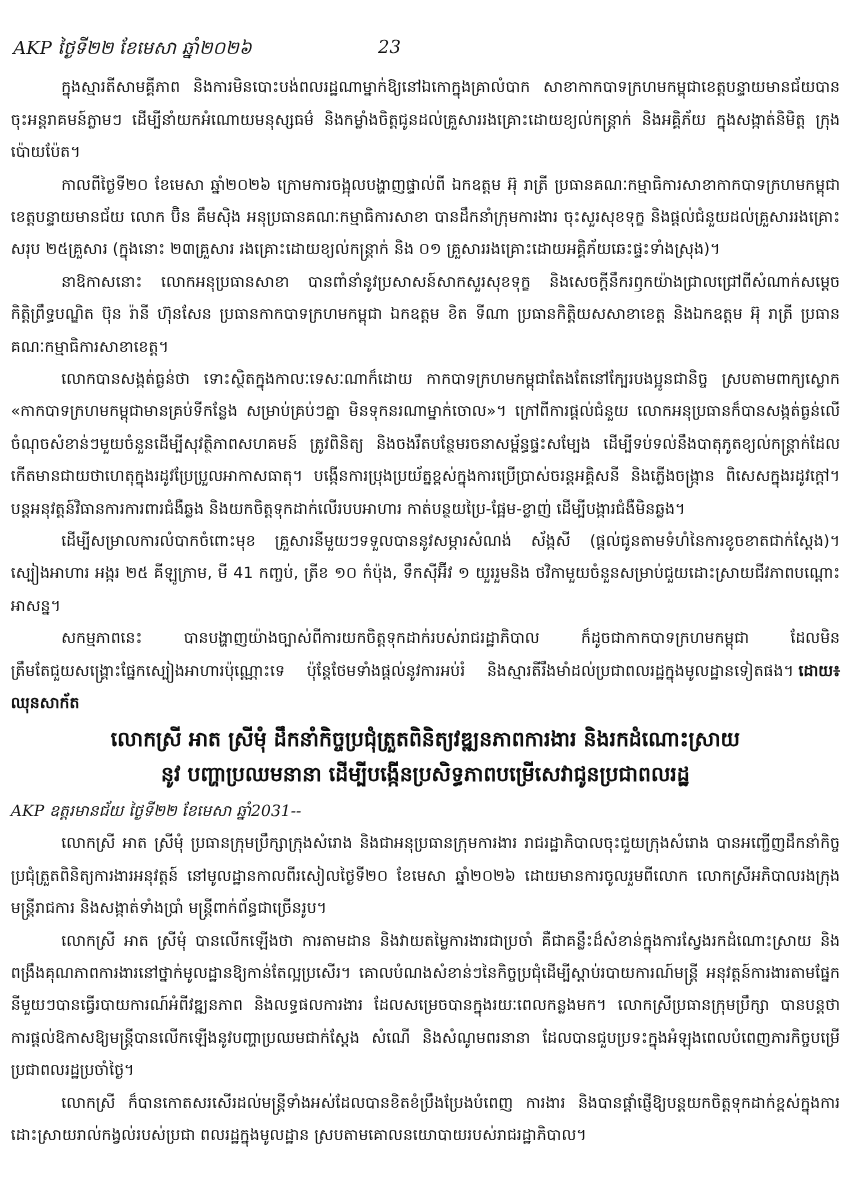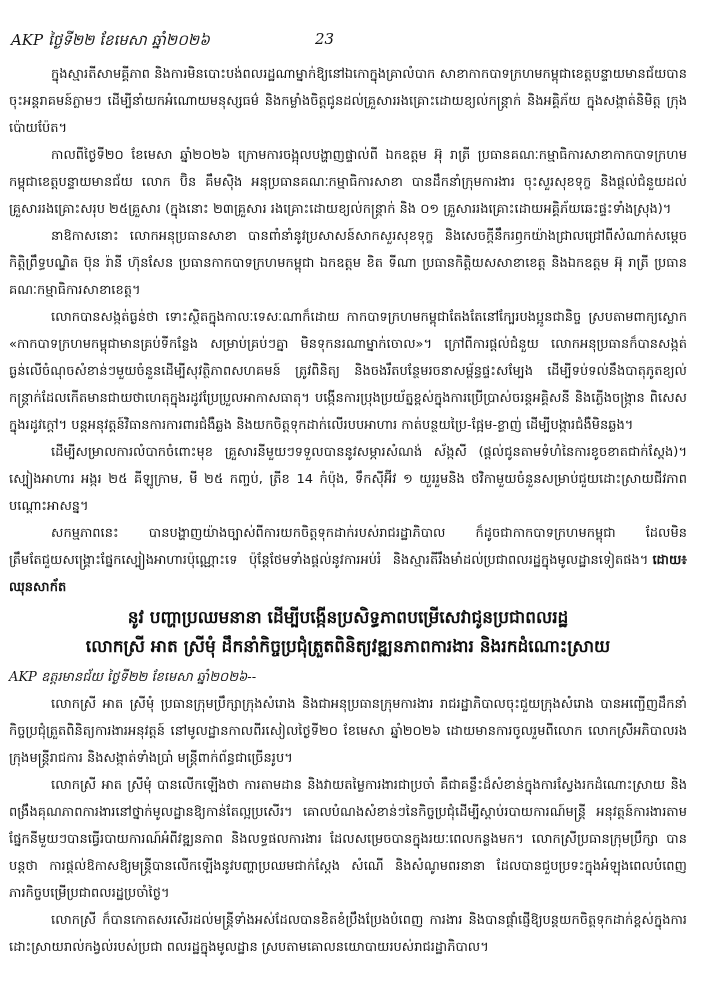--- a/index.html
+++ b/index.html
@@ -3,21 +3,21 @@
 <meta charset="utf-8">
 <style>
   html, body { margin: 0; padding: 0; background: #e8e8e8; }
   .page {
     position: relative;
     width: 707px;
     height: 1000px;
     margin: 0 auto;
     background: #ffffff;
     box-sizing: border-box;
-    padding: 30px 20px 8px 9px;
+    padding: 30px 7px 8px 9px;
     font-family: "DejaVu Sans", sans-serif;
     color: #151515;
     overflow: hidden;
   }
   .running-header {
     position: relative;
     font-family: "DejaVu Serif", serif;
     font-style: italic;
     font-size: 15px;
     height: 24px;
@@ -64,29 +64,29 @@
   <div class="running-header">
     <span class="hdr-date">AKP ថ្ងៃទី២២ ខែមេសា ឆ្នាំ២០២៦</span>
     <span class="hdr-page">23</span>
   </div>
 
   <div class="article">
     <p>ក្នុងស្មារតីសាមគ្គីភាព និងការមិនបោះបង់ពលរដ្ឋណាម្នាក់ឱ្យនៅឯកោក្នុងគ្រាលំបាក សាខាកាកបាទក្រហមកម្ពុជាខេត្តបន្ទាយមានជ័យបានចុះអន្តរាគមន៍ភ្លាមៗ ដើម្បីនាំយកអំណោយមនុស្សធម៌ និងកម្លាំងចិត្តជូនដល់គ្រួសាររងគ្រោះដោយខ្យល់កន្ត្រាក់ និងអគ្គិភ័យ ក្នុងសង្កាត់និមិត្ត ក្រុងប៉ោយប៉ែត។</p>
     <p>កាលពីថ្ងៃទី២០ ខែមេសា ឆ្នាំ២០២៦ ក្រោមការចង្អុលបង្ហាញផ្ទាល់ពី ឯកឧត្តម អ៊ុ រាត្រី ប្រធានគណៈកម្មាធិការសាខាកាកបាទក្រហមកម្ពុជាខេត្តបន្ទាយមានជ័យ លោក ប៊ិន គឹមស៊ិង អនុប្រធានគណៈកម្មាធិការសាខា បានដឹកនាំក្រុមការងារ ចុះសួរសុខទុក្ខ និងផ្តល់ជំនួយដល់គ្រួសាររងគ្រោះសរុប ២៥គ្រួសារ (ក្នុងនោះ ២៣គ្រួសារ រងគ្រោះដោយខ្យល់កន្ត្រាក់ និង ០១ គ្រួសាររងគ្រោះដោយអគ្គិភ័យឆេះផ្ទះទាំងស្រុង)។</p>
     <p>នាឱកាសនោះ លោកអនុប្រធានសាខា បានពាំនាំនូវប្រសាសន៍សាកសួរសុខទុក្ខ និងសេចក្តីនឹករឭកយ៉ាងជ្រាលជ្រៅពីសំណាក់សម្តេចកិត្តិព្រឹទ្ធបណ្ឌិត ប៊ុន រ៉ានី ហ៊ុនសែន ប្រធានកាកបាទក្រហមកម្ពុជា ឯកឧត្តម ខិត ទីណា ប្រធានកិត្តិយសសាខាខេត្ត និងឯកឧត្តម អ៊ុ រាត្រី ប្រធានគណៈកម្មាធិការសាខាខេត្ត។</p>
     <p>លោកបានសង្កត់ធ្ងន់ថា ទោះស្ថិតក្នុងកាលៈទេសៈណាក៏ដោយ កាកបាទក្រហមកម្ពុជាតែងតែនៅក្បែរបងប្អូនជានិច្ច ស្របតាមពាក្យស្លោក «កាកបាទក្រហមកម្ពុជាមានគ្រប់ទីកន្លែង សម្រាប់គ្រប់ៗគ្នា មិនទុកនរណាម្នាក់ចោល»។ ក្រៅពីការផ្តល់ជំនួយ លោកអនុប្រធានក៏បានសង្កត់ធ្ងន់លើចំណុចសំខាន់ៗមួយចំនួនដើម្បីសុវត្ថិភាពសហគមន៍ ត្រូវពិនិត្យ និងចងរឹតបន្ថែមរចនាសម្ព័ន្ធផ្ទះសម្បែង ដើម្បីទប់ទល់នឹងបាតុភូតខ្យល់កន្ត្រាក់ដែលកើតមានជាយថាហេតុក្នុងរដូវប្រែប្រួលអាកាសធាតុ។ បង្កើនការប្រុងប្រយ័ត្នខ្ពស់ក្នុងការប្រើប្រាស់ចរន្តអគ្គិសនី និងភ្លើងចង្ក្រាន ពិសេសក្នុងរដូវក្តៅ។ បន្តអនុវត្តន៍វិធានការការពារជំងឺឆ្លង និងយកចិត្តទុកដាក់លើរបបអាហារ កាត់បន្ថយប្រៃ-ផ្អែម-ខ្លាញ់ ដើម្បីបង្ការជំងឺមិនឆ្លង។</p>
-    <p>ដើម្បីសម្រាលការលំបាកចំពោះមុខ គ្រួសារនីមួយៗទទួលបាននូវសម្ភារសំណង់ ស័ង្កសី (ផ្តល់ជូនតាមទំហំនៃការខូចខាតជាក់ស្តែង)។ ស្បៀងអាហារ អង្ករ ២៥ គីឡូក្រាម, មី ២៥ កញ្ចប់, ត្រីខ 14 កំប៉ុង, ទឹកស៊ីអ៊ីវ ១ យួររួមនិង ថវិកាមួយចំនួនសម្រាប់ជួយដោះស្រាយជីវភាពបណ្តោះអាសន្ន។</p>
+    <p>ដើម្បីសម្រាលការលំបាកចំពោះមុខ គ្រួសារនីមួយៗទទួលបាននូវសម្ភារសំណង់ ស័ង្កសី (ផ្តល់ជូនតាមទំហំនៃការខូចខាតជាក់ស្តែង)។ ស្បៀងអាហារ អង្ករ ២៥ គីឡូក្រាម, មី 41 កញ្ចប់, ត្រីខ ១០ កំប៉ុង, ទឹកស៊ីអ៊ីវ ១ យួររួមនិង ថវិកាមួយចំនួនសម្រាប់ជួយដោះស្រាយជីវភាពបណ្តោះអាសន្ន។</p>
     <p><span>សកម្មភាពនេះ បានបង្ហាញយ៉ាងច្បាស់ពីការយកចិត្តទុកដាក់របស់រាជរដ្ឋាភិបាល ក៏ដូចជាកាកបាទក្រហមកម្ពុជា ដែលមិនត្រឹមតែជួយសង្គ្រោះផ្នែកស្បៀងអាហារប៉ុណ្ណោះទេ ប៉ុន្តែថែមទាំងផ្តល់នូវការអប់រំ និងស្មារតីរឹងមាំដល់ប្រជាពលរដ្ឋក្នុងមូលដ្ឋានទៀតផង។</span><span class="byline">ដោយ៖ឈុនសាក័ត</span></p>
   </div>
 
   <div class="headline">
+    <span>លោកស្រី អាត ស្រីមុំ ដឹកនាំកិច្ចប្រជុំត្រួតពិនិត្យវឌ្ឍនភាពការងារ និងរកដំណោះស្រាយ</span>
     <span>នូវ បញ្ហាប្រឈមនានា ដើម្បីបង្កើនប្រសិទ្ធភាពបម្រើសេវាជូនប្រជាពលរដ្ឋ</span>
-    <span>លោកស្រី អាត ស្រីមុំ ដឹកនាំកិច្ចប្រជុំត្រួតពិនិត្យវឌ្ឍនភាពការងារ និងរកដំណោះស្រាយ</span>
   </div>
 
   <div class="article">
-    <p class="dateline">AKP ឧត្តរមានជ័យ ថ្ងៃទី២២ ខែមេសា ឆ្នាំ២០២៦--</p>
+    <p class="dateline">AKP ឧត្តរមានជ័យ ថ្ងៃទី២២ ខែមេសា ឆ្នាំ2031--</p>
     <p>លោកស្រី អាត ស្រីមុំ ប្រធានក្រុមប្រឹក្សាក្រុងសំរោង និងជាអនុប្រធានក្រុមការងារ រាជរដ្ឋាភិបាលចុះជួយក្រុងសំរោង បានអញ្ជើញដឹកនាំកិច្ចប្រជុំត្រួតពិនិត្យការងារអនុវត្តន៍ នៅមូលដ្ឋានកាលពីរសៀលថ្ងៃទី២០ ខែមេសា ឆ្នាំ២០២៦ ដោយមានការចូលរួមពីលោក លោកស្រីអភិបាលរងក្រុងមន្ត្រីរាជការ និងសង្កាត់ទាំងប្រាំ មន្ត្រីពាក់ព័ន្ធជាច្រើនរូប។</p>
     <p>លោកស្រី អាត ស្រីមុំ បានលើកឡើងថា ការតាមដាន និងវាយតម្លៃការងារជាប្រចាំ គឺជាគន្លឹះដ៏សំខាន់ក្នុងការស្វែងរកដំណោះស្រាយ និងពង្រឹងគុណភាពការងារនៅថ្នាក់មូលដ្ឋានឱ្យកាន់តែល្អប្រសើរ។ គោលបំណងសំខាន់ៗនៃកិច្ចប្រជុំដើម្បីស្តាប់របាយការណ៍មន្ត្រី អនុវត្តន៍ការងារតាមផ្នែកនីមួយៗបានធ្វើរបាយការណ៍អំពីវឌ្ឍនភាព និងលទ្ធផលការងារ ដែលសម្រេចបានក្នុងរយៈពេលកន្លងមក។ លោកស្រីប្រធានក្រុមប្រឹក្សា បានបន្តថា ការផ្តល់ឱកាសឱ្យមន្ត្រីបានលើកឡើងនូវបញ្ហាប្រឈមជាក់ស្តែង សំណើ និងសំណូមពរនានា ដែលបានជួបប្រទះក្នុងអំឡុងពេលបំពេញភារកិច្ចបម្រើប្រជាពលរដ្ឋប្រចាំថ្ងៃ។</p>
     <p>លោកស្រី ក៏បានកោតសរសើរដល់មន្ត្រីទាំងអស់ដែលបានខិតខំប្រឹងប្រែងបំពេញ ការងារ និងបានផ្តាំផ្ញើឱ្យបន្តយកចិត្តទុកដាក់ខ្ពស់ក្នុងការដោះស្រាយរាល់កង្វល់របស់ប្រជា ពលរដ្ឋក្នុងមូលដ្ឋាន ស្របតាមគោលនយោបាយរបស់រាជរដ្ឋាភិបាល។</p>
   </div>
 
 </div>
 
 </body></html>

